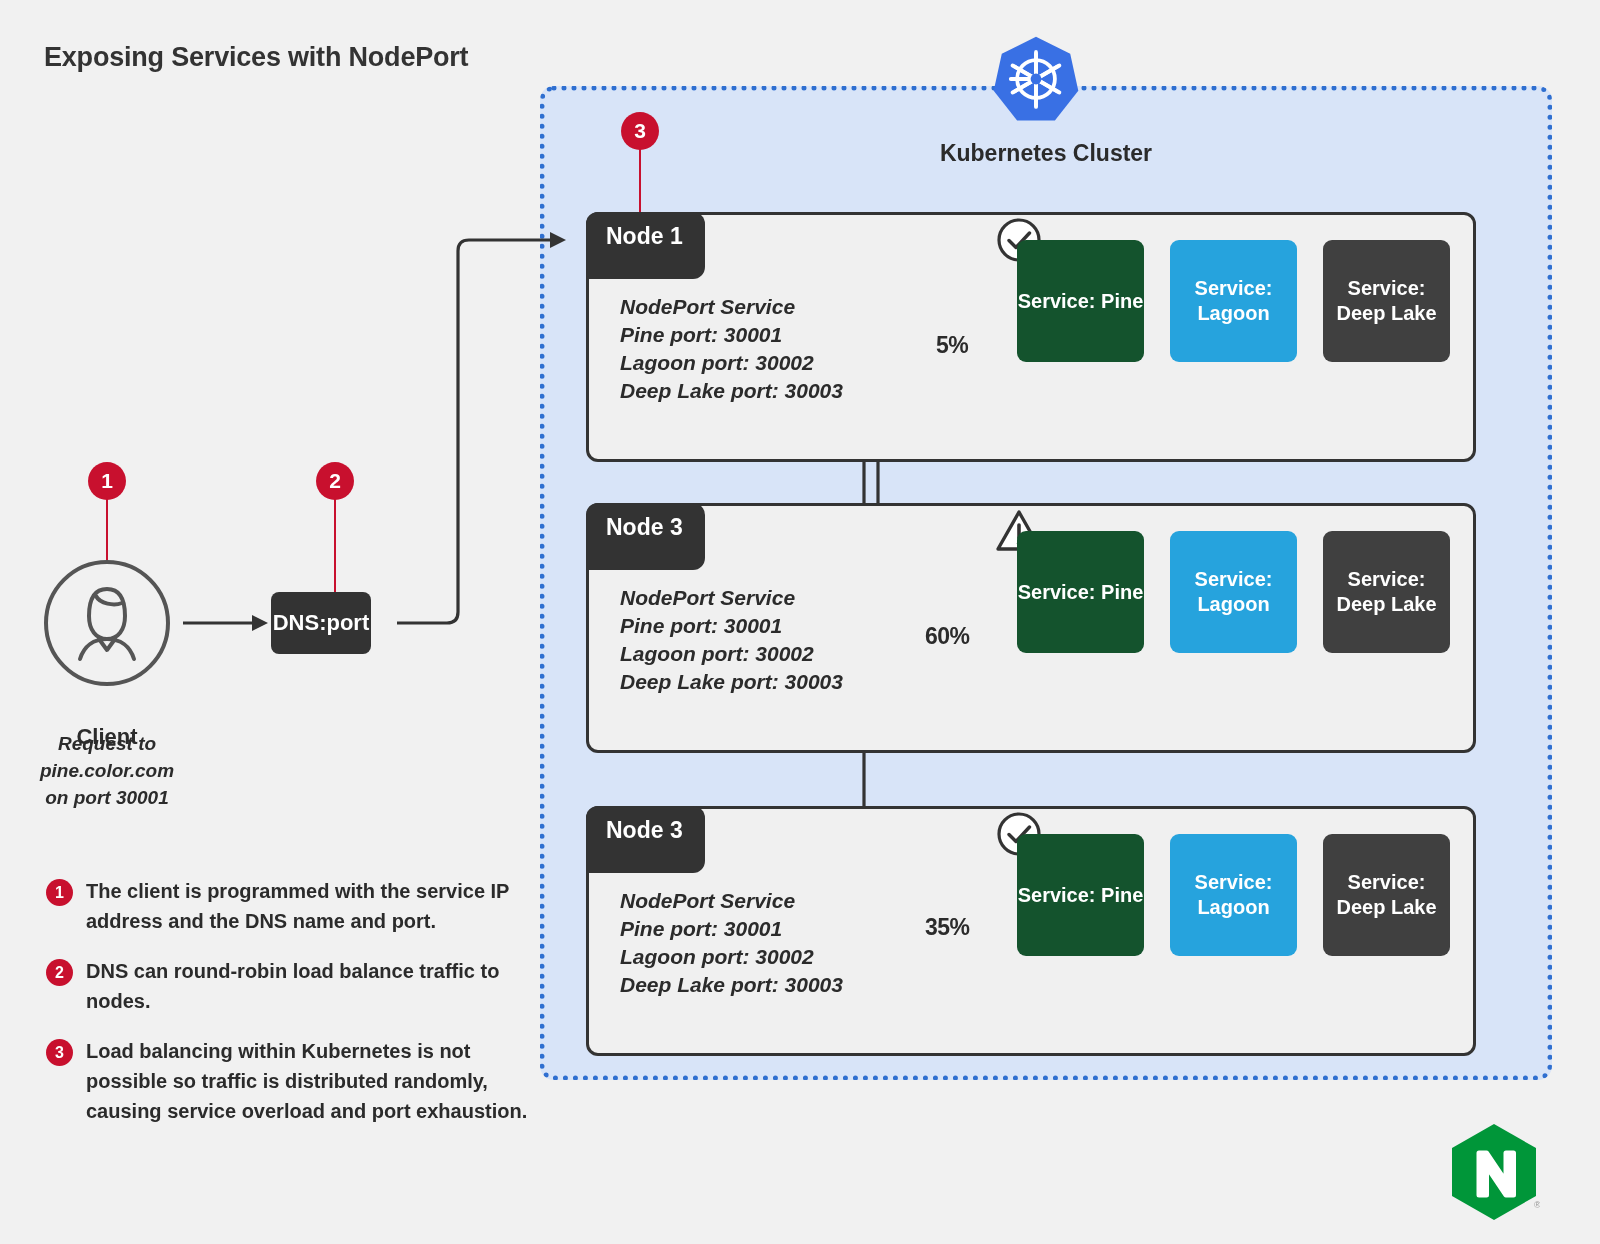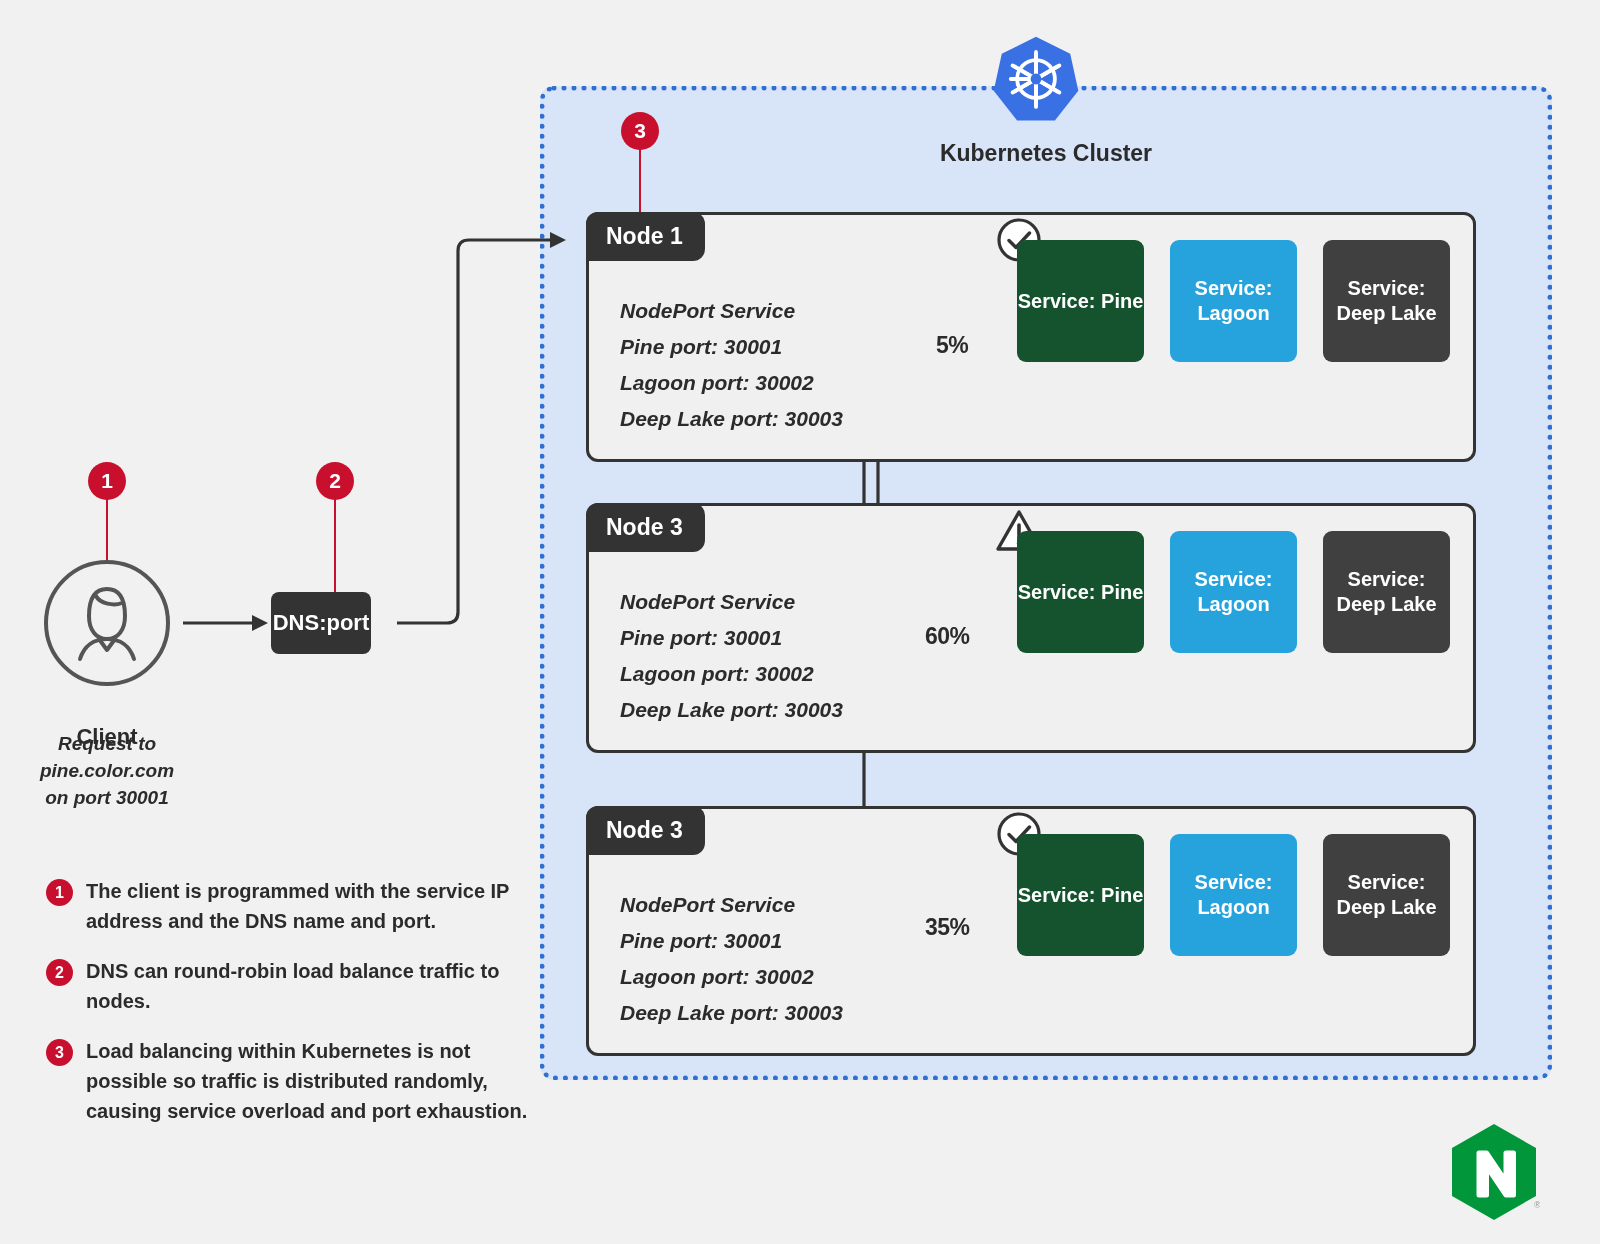--- a/index.html
+++ b/index.html
@@ -44,28 +44,28 @@
     box-sizing:border-box;
   }
   #node-card-1{top:212px;}
   #node-card-2{top:503px;}
   #node-card-3{top:806px;}
 
   .node-tag{
     position:absolute;left:-3px;top:-3px;
     background:#333333;color:#ffffff;
     font-size:23px;font-weight:bold;
-    padding:13px 22px 13px 20px;
+    padding:13px 22px 31px 20px;
     border-radius:12px 12px 12px 0;
     line-height:1;
   }
   .node-text{
     position:absolute;left:31px;top:78px;
     font-size:21px;font-style:italic;font-weight:bold;
-    line-height:36px;color:#2b2b2b;white-space:pre-line;
+    line-height:28px;color:#2b2b2b;white-space:pre-line;
   }
 
   
   .svc{
     position:absolute;width:127px;height:122px;
     border-radius:9px;
     color:#ffffff;font-size:20px;font-weight:bold;
     display:flex;align-items:center;justify-content:center;
     text-align:center;line-height:25px;
   }
@@ -130,20 +130,21 @@
   }
 
   
   #nginx-logo{left:1448px;top:1122px;width:92px;height:100px;}
 </style>
 </head>
 <body>
 
 <div class="stage">
 
+  <div class="abs" id="page-title">Exposing Services with NodePort</div>
 
   <div class="abs" id="cluster-panel"></div>
 
   <div class="abs" id="k8s-logo">
     <svg viewBox="0 0 100 100" width="90" height="90">
       <polygon points="50,3 88,22 97,63 71,96 29,96 3,63 12,22" fill="#3970e4"></polygon>
       <g fill="none" stroke="#ffffff" stroke-width="4.2" stroke-linecap="round">
         <circle cx="50" cy="50" r="21"></circle>
         <circle cx="50" cy="50" r="5.4" fill="#ffffff" stroke="none"></circle>
         <line x1="50" y1="22" x2="50" y2="45"></line>

